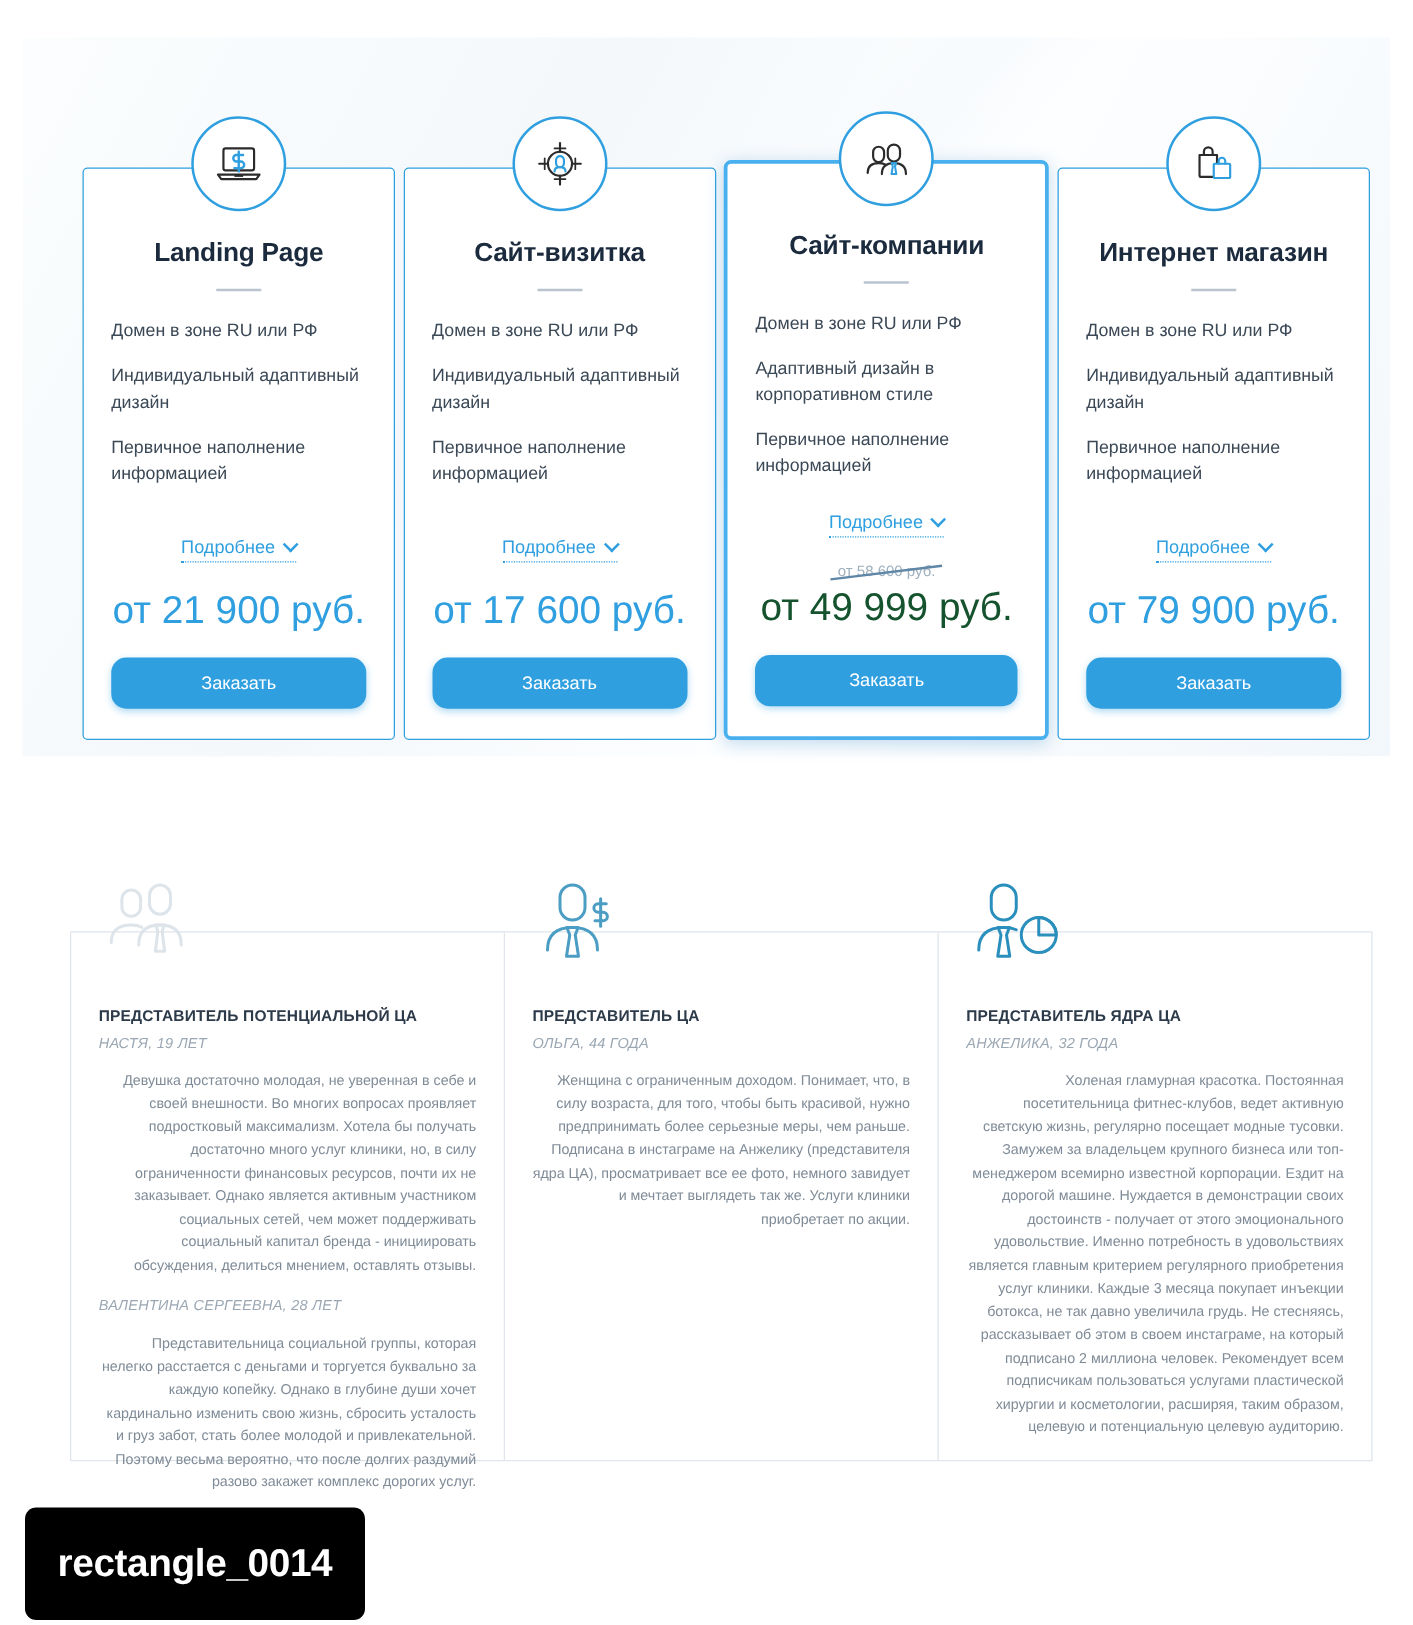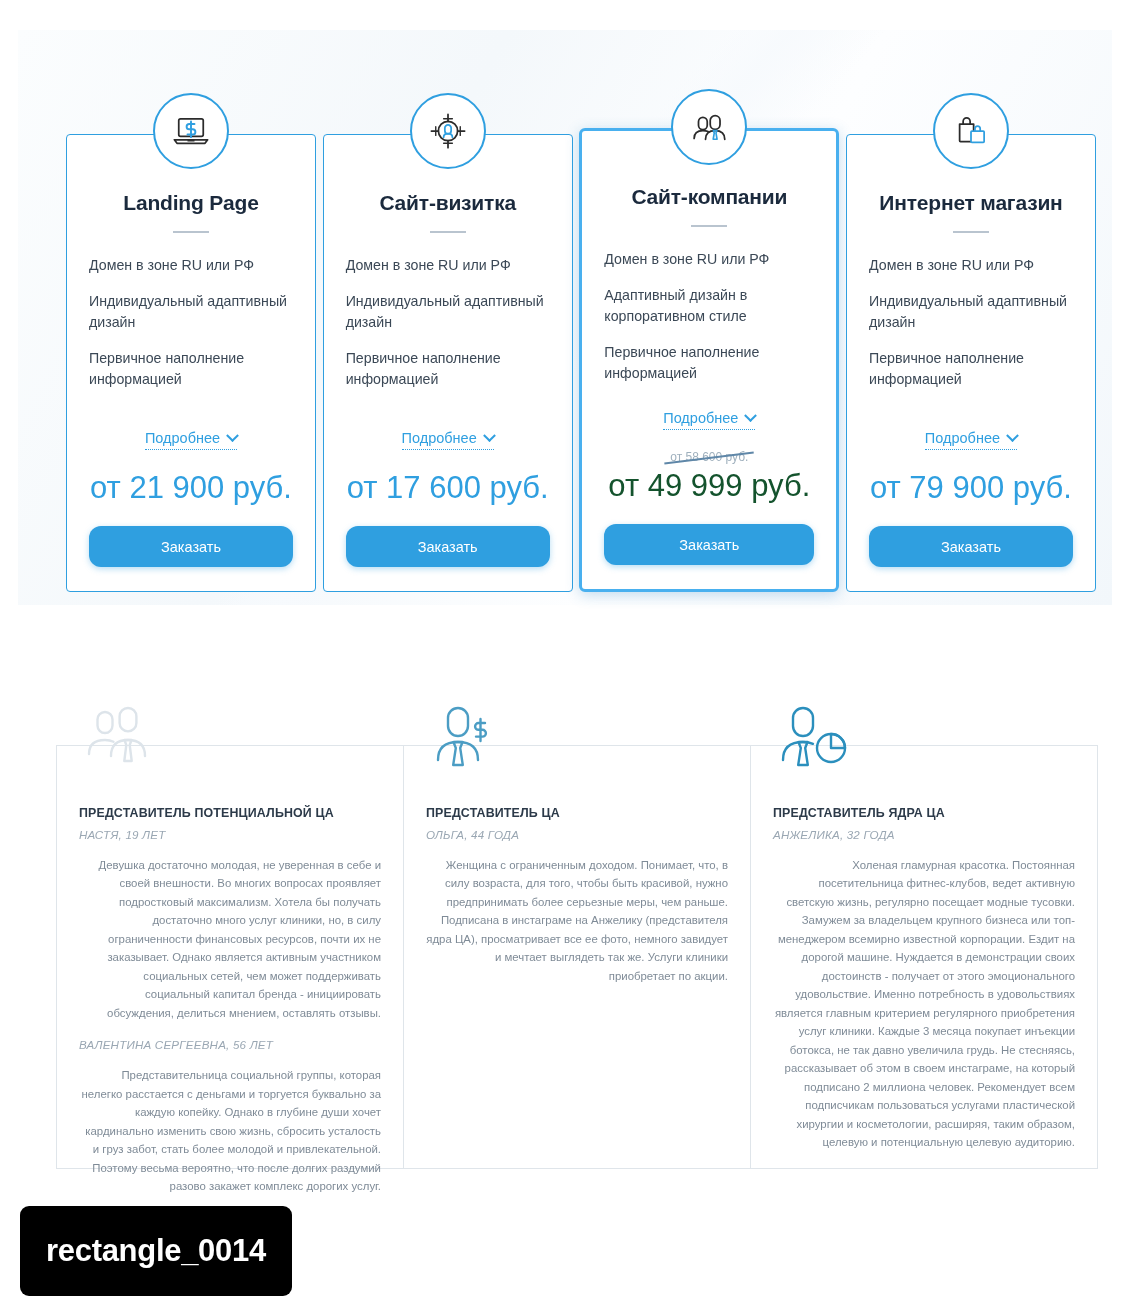--- a/index.html
+++ b/index.html
@@ -359,21 +359,21 @@
           <path d="M30 22 a7.5 7.5 0 0 1 7.5 7.5 v6 a7.5 7.5 0 0 1 -15 0 v-6 A7.5 7.5 0 0 1 30 22 Z" fill="none" stroke="#dde4ea" stroke-width="2.4"></path>
           <path d="M14 64 q0 -14 16 -14 q5 0 8.5 1.8" fill="none" stroke="#dde4ea" stroke-width="2.4" stroke-linecap="round"></path>
           <path d="M53 18 a8.4 8.4 0 0 1 8.4 8.4 v6.6 a8.4 8.4 0 0 1 -16.8 0 v-6.6 A8.4 8.4 0 0 1 53 18 Z" fill="none" stroke="#dde4ea" stroke-width="2.4"></path>
           <path d="M36 66 q0 -16 17 -16 q17 0 17 16" fill="none" stroke="#dde4ea" stroke-width="2.4" stroke-linecap="round"></path>
           <path d="M49.5 50 h7 l-1.8 5 l2 16 h-7.4 l2 -16 Z" fill="none" stroke="#dde4ea" stroke-width="2.4" stroke-linejoin="round"></path>
         </svg>
       </div>
       <div class="persona-role">ПРЕДСТАВИТЕЛЬ ПОТЕНЦИАЛЬНОЙ ЦА</div>
       <div class="persona-name">НАСТЯ, 19 ЛЕТ</div>
       <div class="persona-text">Девушка достаточно молодая, не уверенная в себе и своей внешности. Во многих вопросах проявляет подростковый максимализм. Хотела бы получать достаточно много услуг клиники, но, в силу ограниченности финансовых ресурсов, почти их не заказывает. Однако является активным участником социальных сетей, чем может поддерживать социальный капитал бренда - инициировать обсуждения, делиться мнением, оставлять отзывы.</div>
-      <div class="persona-name">ВАЛЕНТИНА СЕРГЕЕВНА, 56 ЛЕТ</div>
+      <div class="persona-name">ВАЛЕНТИНА СЕРГЕЕВНА, 28 ЛЕТ</div>
       <div class="persona-text">Представительница социальной группы, которая нелегко расстается с деньгами и торгуется буквально за каждую копейку. Однако в глубине души хочет кардинально изменить свою жизнь, сбросить усталость и груз забот, стать более молодой и привлекательной. Поэтому весьма вероятно, что после долгих раздумий разово закажет комплекс дорогих услуг.</div>
     </div>
 
     <div class="persona-col">
       <div class="persona-icon">
         <svg width="88" height="88" viewBox="0 0 88 88">
           <path d="M36 18 a10 10 0 0 1 10 10 v8 a10 10 0 0 1 -20 0 v-8 A10 10 0 0 1 36 18 Z" fill="none" stroke="#4b9dc4" stroke-width="2.4"></path>
           <path d="M16 70 q0 -18 20 -18 q20 0 20 18" fill="none" stroke="#4b9dc4" stroke-width="2.4" stroke-linecap="round"></path>
           <path d="M31.5 52 h9 l-2.3 6 l2.6 17 h-9.6 l2.6 -17 Z" fill="none" stroke="#4b9dc4" stroke-width="2.4" stroke-linejoin="round"></path>
           <path d="M63 33 h-6.5 a3.4 3.4 0 0 0 0 6.8 h4 a3.4 3.4 0 0 1 0 6.8 H54" fill="none" stroke="#4b9dc4" stroke-width="2.4" stroke-linecap="round"></path>

